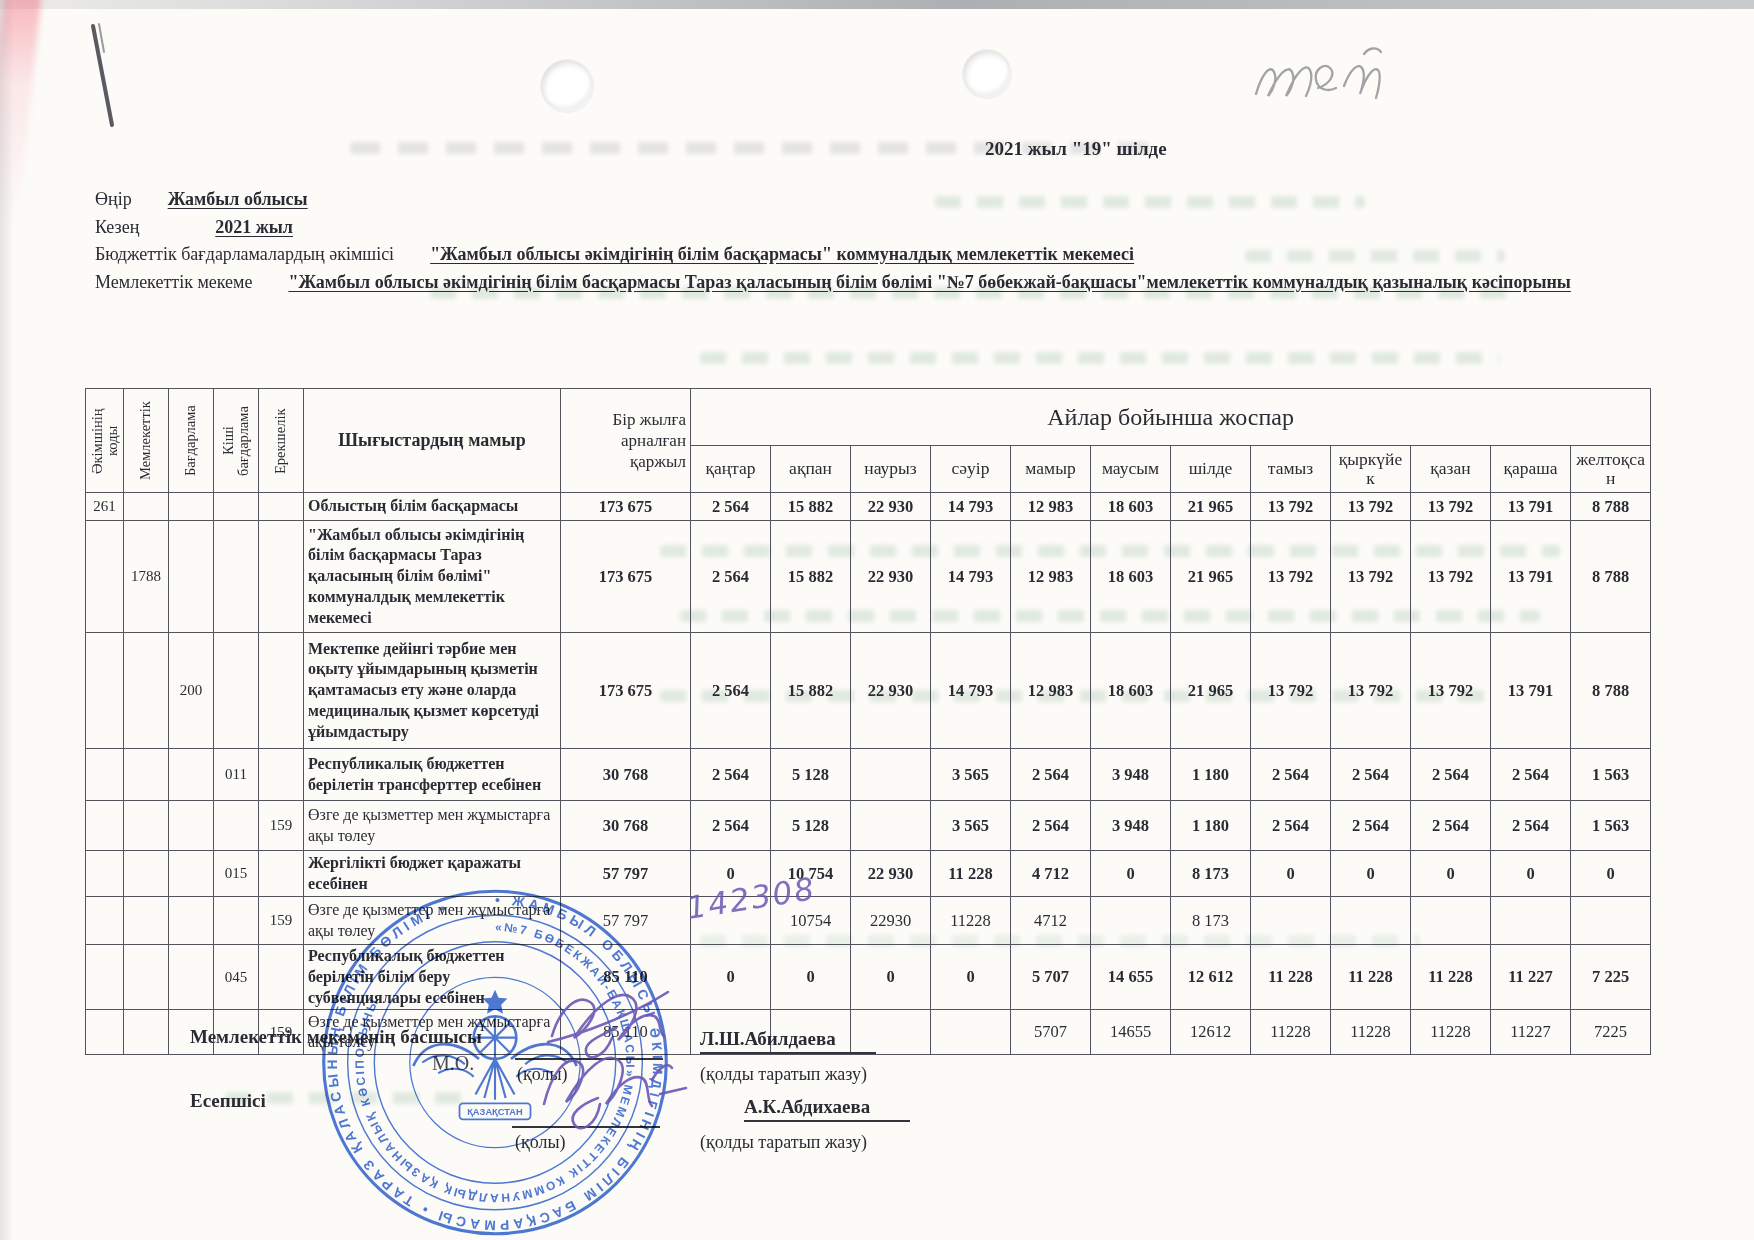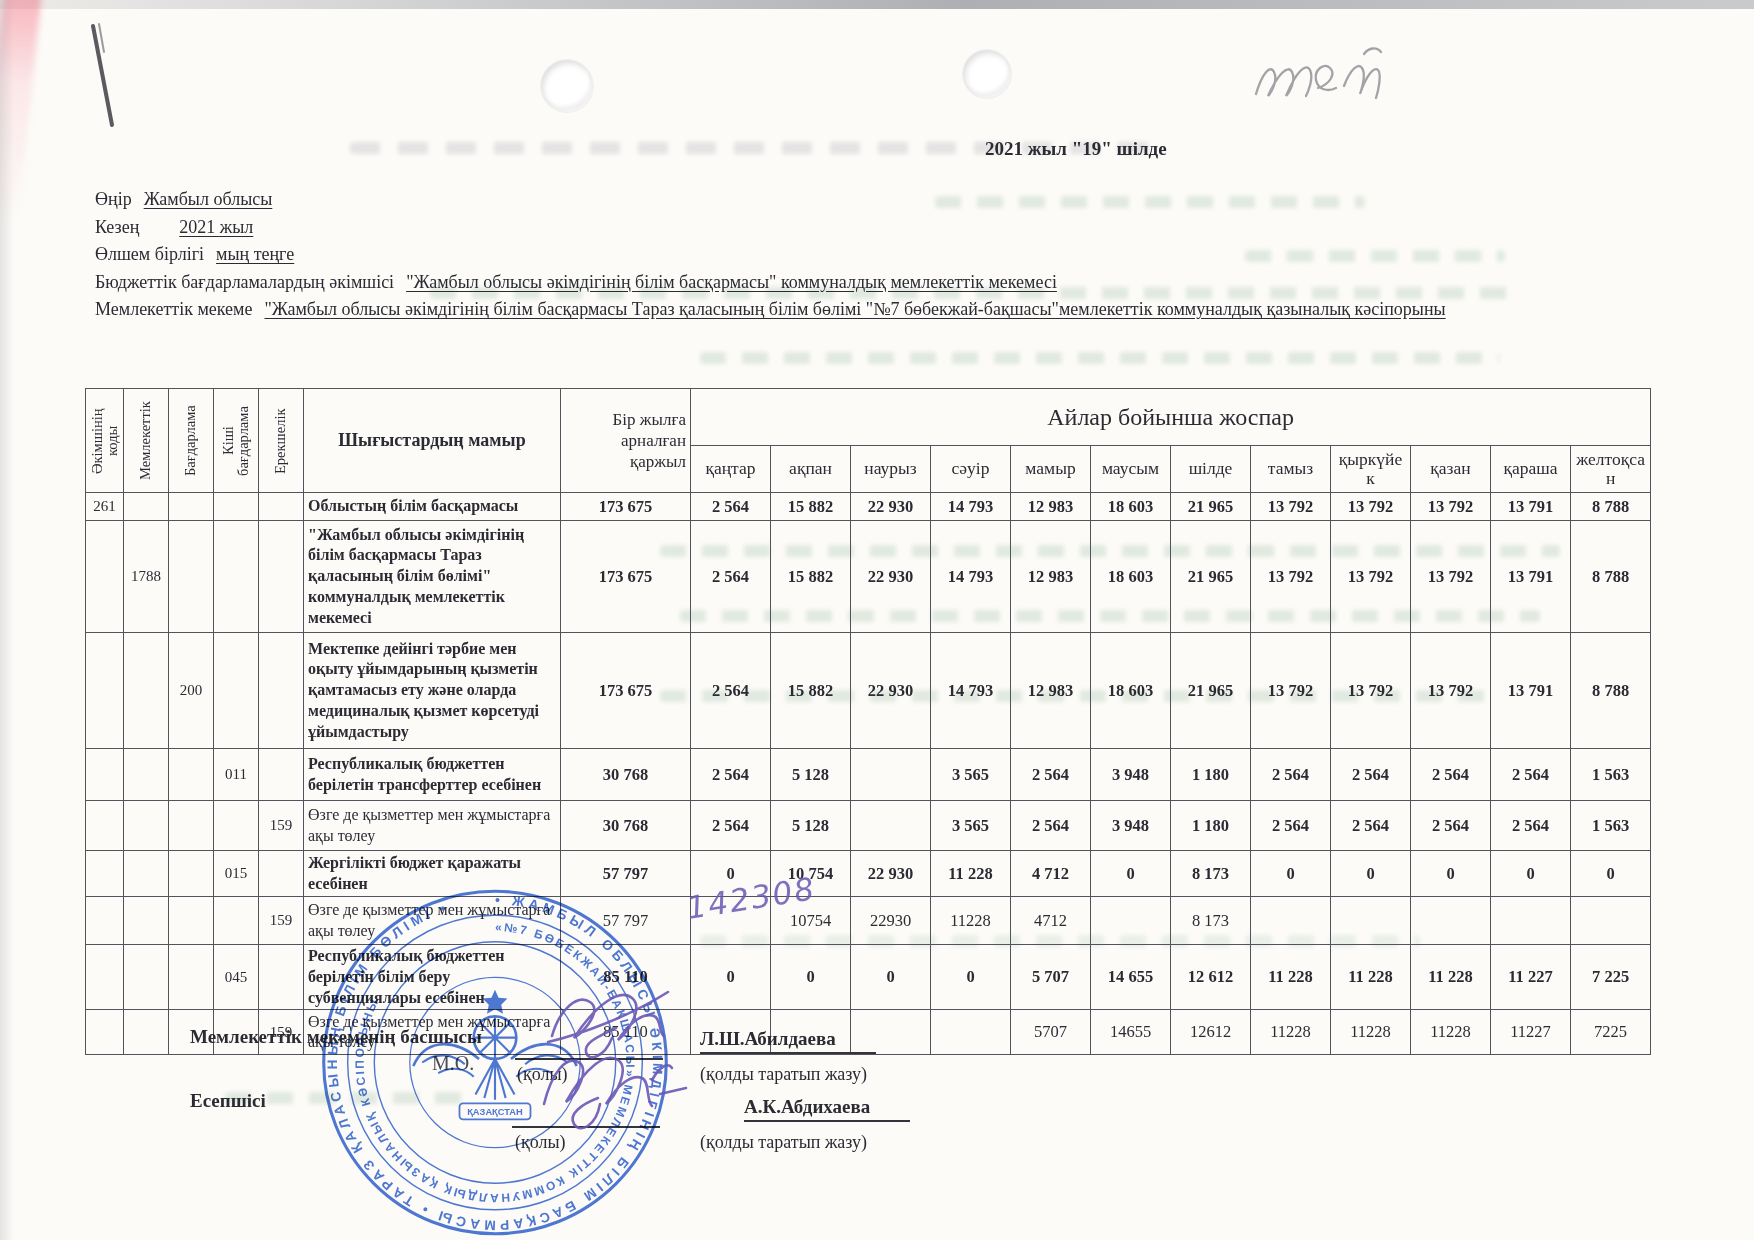--- a/index.html
+++ b/index.html
@@ -22,21 +22,21 @@
     background:radial-gradient(circle at 42% 36%,#ffffff 55%,#f2f2f3 66%,#dadbde 80%,rgba(205,206,210,0) 86%);
     box-shadow:inset 2px 3px 6px rgba(0,0,0,.14), inset -1px -2px 3px rgba(255,255,255,.85), 0 0 0 1px rgba(0,0,0,.05);}
   .ghost{position:absolute;height:12px;border-radius:4px;filter:blur(2px);opacity:.38;pointer-events:none;
     background:repeating-linear-gradient(90deg,rgba(110,160,122,.5) 0 26px,rgba(110,160,122,0) 26px 42px);}
   .ghost.gray{background:repeating-linear-gradient(90deg,rgba(118,118,130,.45) 0 30px,rgba(118,118,130,0) 30px 48px);}
   
   .dateline{position:absolute;left:985px;top:138px;font-size:19px;font-weight:bold;}
   .doc-title{position:absolute;left:300px;top:163px;font-size:19px;font-weight:bold;letter-spacing:.3px;}
   .fields{position:absolute;left:95px;top:186px;width:1500px;font-size:18px;line-height:27.5px;}
   .fields .lab{margin-right:12px;}
-  .fields .val{font-weight:normal;text-decoration:underline;text-underline-offset:3px;}
+  .fields .val{font-weight:bold;text-decoration:underline;text-underline-offset:3px;margin-left:24px;}
   
   table.plan{position:absolute;left:85px;top:388px;width:1565px;border-collapse:collapse;table-layout:fixed;
     font-size:16.5px;color:var(--ink);}
   table.plan th,table.plan td{border:1px solid var(--border);padding:1px 4px;overflow:hidden;}
   th.rot{vertical-align:middle;padding:0;}
   th.rot .vert{writing-mode:vertical-rl;transform:rotate(180deg);margin:0 auto;font-size:14.5px;
     font-weight:normal;line-height:1.05;height:96px;text-align:center;}
   th.name-h{font-size:18px;font-weight:bold;}
   th.year-h{font-size:17px;font-weight:normal;line-height:1.25;text-align:right;}
   th.group-h{font-size:24px;font-weight:normal;height:54px;}
@@ -79,22 +79,21 @@
   <div class="ghost" style="left:700px;top:352px;width:800px;"></div>
   <div class="ghost" style="left:660px;top:545px;width:900px;"></div>
   <div class="ghost" style="left:680px;top:610px;width:860px;"></div>
   <div class="ghost" style="left:660px;top:690px;width:840px;"></div>
   <div class="ghost" style="left:700px;top:935px;width:720px;opacity:.25;"></div>
   <div class="ghost" style="left:225px;top:1092px;width:250px;"></div>
 
   <div class="dateline">2021 жыл "19" шілде</div>
   <div class="fields">
     <div><span class="lab">Өңір</span><span class="val">Жамбыл облысы</span></div>
-    <div><span class="lab" style="margin-right:40px;">Кезең</span><span class="val">2021 жыл</span></div>
-    <div><span class="lab">Өлшем бірлігі</span><span class="val">мың теңге</span></div>
+    <div><span class="lab" style="margin-right:52px;">Кезең</span><span class="val">2021 жыл</span></div>
     <div><span class="lab">Бюджеттік бағдарламалардың әкімшісі</span><span class="val">"Жамбыл облысы әкімдігінің  білім басқармасы" коммуналдық мемлекеттік мекемесі</span></div>
     <div><span class="lab">Мемлекеттік мекеме</span><span class="val">"Жамбыл облысы әкімдігінің  білім басқармасы Тараз қаласының білім бөлімі "№7   бөбекжай-бақшасы"мемлекеттік коммуналдық қазыналық кәсіпорыны</span></div>
   </div>
 
   <table class="plan">
     <colgroup>
       <col style="width:38px">
         <col style="width:45px">
         <col style="width:45px">
         <col style="width:45px">

